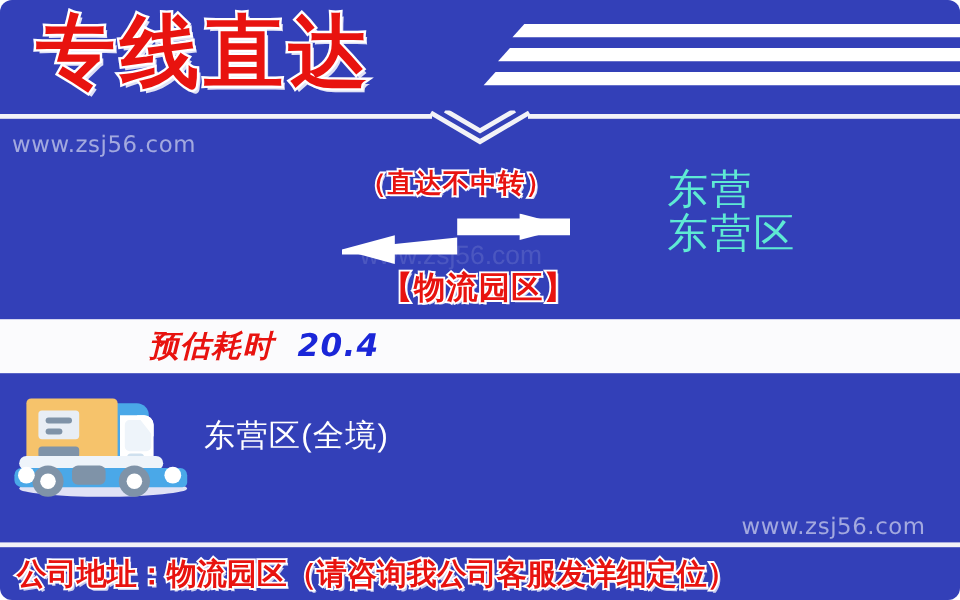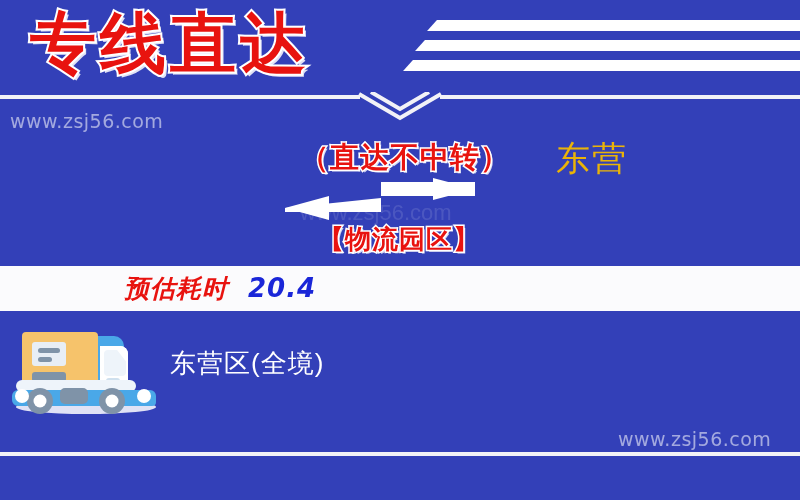--- a/index.html
+++ b/index.html
@@ -10,20 +10,21 @@
   body {
     font-family: "Liberation Sans", "DejaVu Sans", sans-serif;
   }
   #banner {
     position: relative;
     width: 800px;
     height: 500px;
     overflow: hidden;
     background: #3340b8;
     user-select: none;
+    border-radius: 10px;
   }
 
   
   .stripe {
     position: absolute;
     background: #ffffff;
     transform-origin: left center;
   }
   .stripe-1 { left: 432px; top: 20px;  width: 400px; height: 11px; transform: skewX(-42deg); }
   .stripe-2 { left: 420px; top: 40px;  width: 412px; height: 11px; transform: skewX(-42deg); }
@@ -93,34 +94,34 @@
     font-size: 56px;
     color: #ffffff;
     letter-spacing: 3px;
     line-height: 1;
     white-space: nowrap;
   }
   .dest-block {
     position: absolute;
     left: 556px;
     top: 140px;
-    color: #eab308;
+    color: #5eead4;
     line-height: 1.08;
     text-align: left;
     white-space: nowrap;
   }
   .dest-city     { font-size: 34px; letter-spacing: 2px; }
   .dest-district { font-size: 34px; letter-spacing: 2px; }
 
   
   .tag-direct {
     position: absolute;
     left: 300px;
     top: 138px;
-    font-size: 29px;
+    font-size: 22px;
     font-weight: bold;
     color: #e8130f;
     letter-spacing: 1px;
     white-space: nowrap;
     -webkit-text-stroke: 3px #ffffff;
     paint-order: stroke fill;
     text-shadow: 2px 2px 0 rgba(255,255,255,0.8);
   }
   .tag-round {
     position: absolute;
@@ -249,20 +250,21 @@
       <polygon points="190,11 148,0 148,22" fill="#ffffff"></polygon>
       <polygon points="0,30 96,20 96,34 0,34" fill="#ffffff"></polygon>
       <polygon points="0,30 44,18 44,42" fill="#ffffff"></polygon>
     </svg>
   </div>
 
   <div class="tag-round">【物流园区】</div>
 
   <div class="dest-block">
     <div class="dest-city">东营</div>
+    <div class="dest-district">东营区</div>
   </div>
 
   <div class="info-band">
     <div class="info-cell info-duration">
       <span>预估耗时</span>
       <span class="num num-tight">20.4</span>
     </div>
   </div>
 
   <div class="truck">
@@ -286,14 +288,15 @@
       <circle cx="104" cy="79" r="13" fill="#7f93a8"></circle>
       <circle cx="104" cy="79" r="6.5" fill="#ffffff"></circle>
       <circle cx="136" cy="74" r="7" fill="#ffffff"></circle>
       <circle cx="14" cy="74" r="7" fill="#ffffff"></circle>
     </svg>
   </div>
 
   <div class="coverage">东营区(全境)</div>
 
   <div class="bottom-rule"></div>
+  <div class="address">公司地址：物流园区（请咨询我公司客服发详细定位）</div>
 
 </div>
 
 </body></html>

